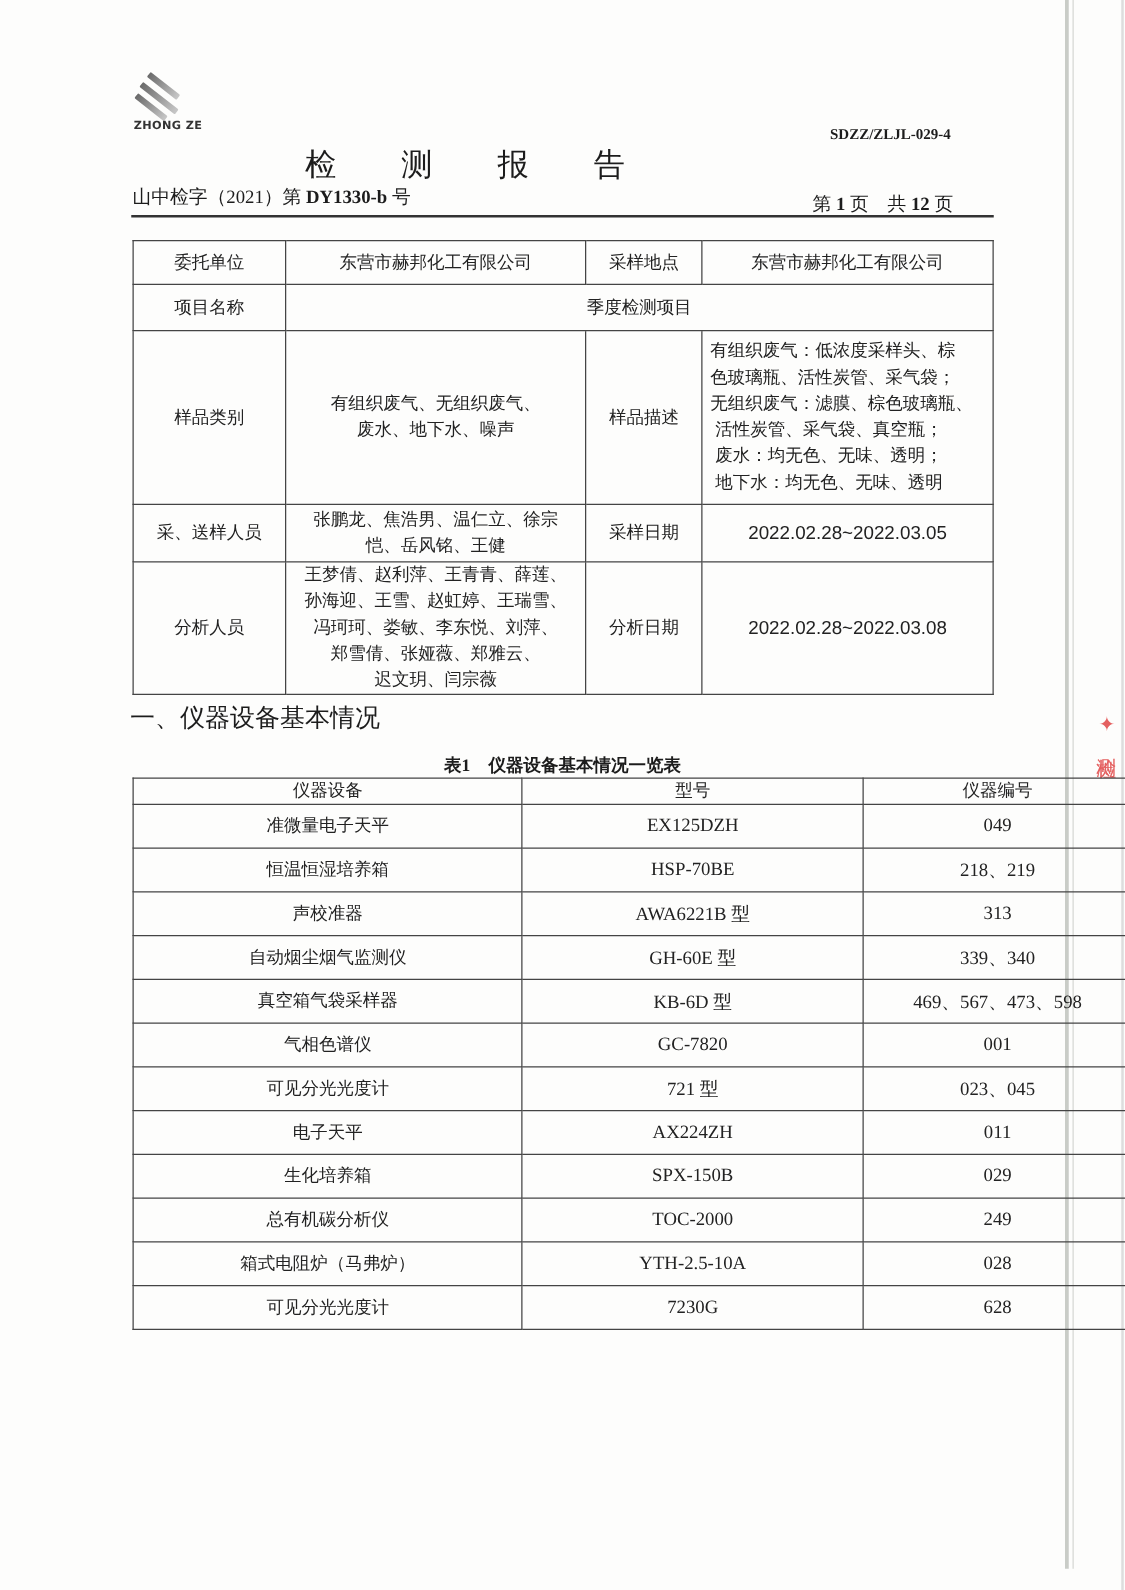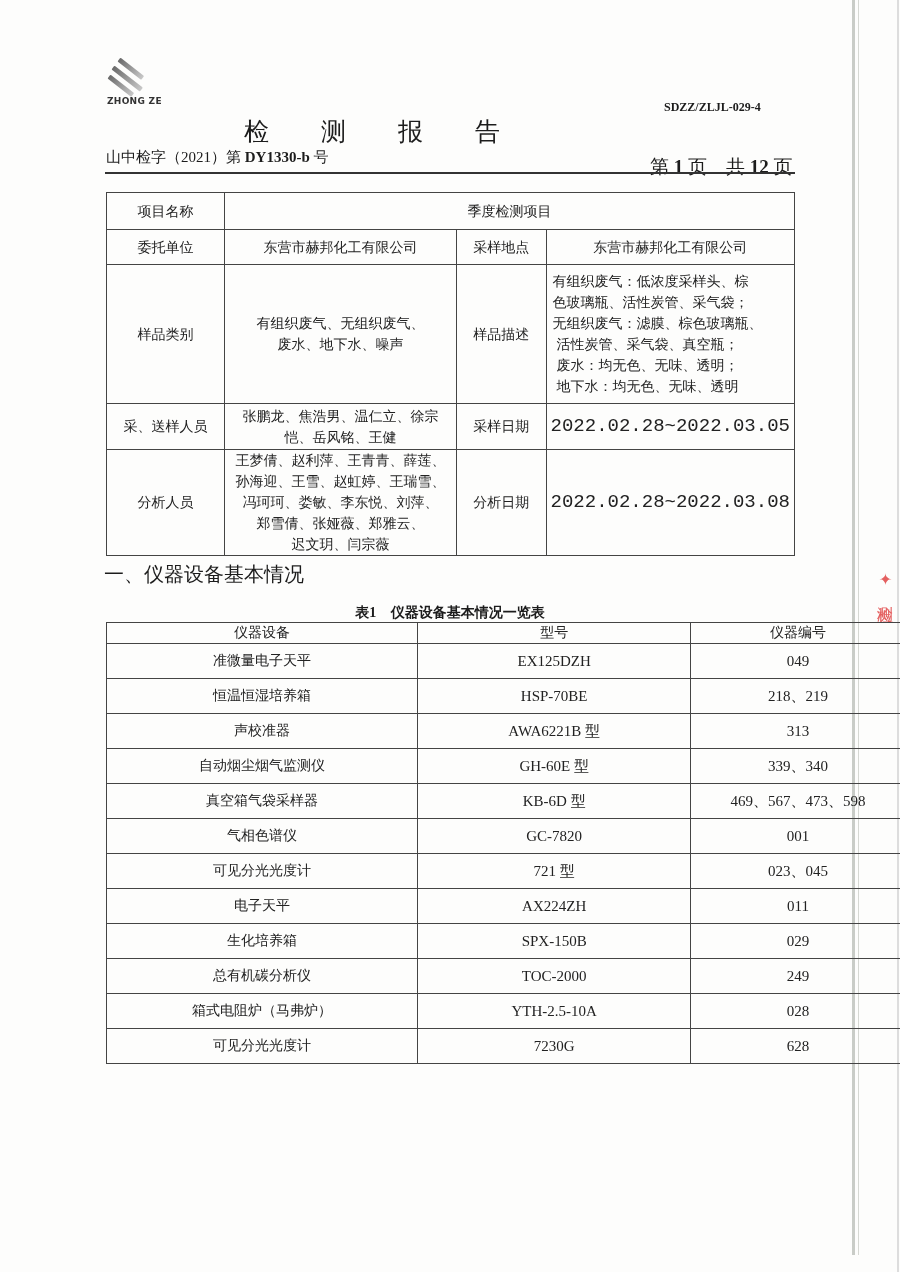--- a/index.html
+++ b/index.html
@@ -11,29 +11,29 @@
   .page-edge2 { position:absolute; left:858px; top:0; width:1px; height:1255px; background:#d6d8d3; }
   .page-edge3 { position:absolute; left:897px; top:0; width:2px; height:1272px; background:#ddd; }
   .stamp { position:absolute; left:877px; top:570px; width:18px; color:#e04545; font-size:16px; line-height:20px; writing-mode:vertical-rl; font-family:"DejaVu Sans",sans-serif; opacity:.85; }
   .logo { position:absolute; left:105px; top:55px; width:60px; height:50px; }
   .logo .bar { position:absolute; height:5px; background:linear-gradient(90deg,#6a6a6a,#c8c8c8); transform:rotate(38deg); transform-origin:left center; border-radius:1px; }
   .logo-text { position:absolute; left:107px; top:96px; font-family:"DejaVu Sans",sans-serif; font-weight:bold; font-size:9px; letter-spacing:.3px; color:#333; }
   .doc-code { position:absolute; left:664px; top:100px; font-weight:bold; font-size:12px; font-family:"Liberation Serif",serif; }
   .title { position:absolute; left:0; width:744px; top:115px; text-align:center; font-size:25px; letter-spacing:22px; font-family:"DejaVu Sans",sans-serif; padding-left:22px; box-sizing:border-box; }
   .report-no { position:absolute; left:106px; top:148px; font-size:15px; font-family:"Liberation Serif",serif; }
   .report-no b { font-weight:bold; }
-  .page-no { position:absolute; left:650px; top:154px; font-size:19px; font-family:"Liberation Serif",serif; }
+  .page-no { position:absolute; left:650px; top:154px; font-size:15px; font-family:"Liberation Serif",serif; }
   .page-no b { font-weight:bold; }
   .hr { position:absolute; left:105px; top:172px; width:690px; height:2px; background:#333; }
   table { border-collapse:collapse; position:absolute; font-family:"DejaVu Sans",sans-serif; }
   td, th { border:1px solid #444; text-align:center; vertical-align:middle; font-weight:normal; font-size:14px; color:#222; }
   #info { left:106px; top:192px; width:689px; }
   #info td { padding:0 4px; line-height:21px; }
   #info td.left { text-align:left; padding-left:6px; }
-  .num { font-family:Liberation Mono, monospace; font-size:19px; }
+  .num { font-family:Liberation Sans, sans-serif; font-size:15px; }
   .section { position:absolute; left:104px; top:561px; font-size:20px; font-family:"DejaVu Sans",sans-serif; }
   .caption { position:absolute; left:0; width:900px; top:604px; text-align:center; font-size:14px; font-weight:bold; font-family:"DejaVu Sans",sans-serif; }
   .caption span { font-family:"Liberation Serif",serif; }
   #equip { left:106px; top:622px; width:800px; }
   #equip td { height:34px; padding:0; }
   #equip td.val { font-family:"Liberation Serif",serif; font-size:15px;margin-left:44px; }
 </style>
 </head>
 <body>
 
@@ -61,29 +61,29 @@
 <div class="hr"></div>
 
 <table id="info">
   <colgroup>
       <col style="width:122px">
       <col style="width:241px">
       <col style="width:93px">
       <col style="width:233px">
     </colgroup>
   <tbody>
-      <tr style="height:37px">
-    <td>项目名称</td>
-    <td colspan="3">季度检测项目</td>
-  </tr>
-  <tr style="height:35px">
+      <tr style="height:35px">
     <td>委托单位</td>
     <td>东营市赫邦化工有限公司</td>
     <td>采样地点</td>
     <td>东营市赫邦化工有限公司</td>
+  </tr>
+  <tr style="height:37px">
+    <td>项目名称</td>
+    <td colspan="3">季度检测项目</td>
   </tr>
   <tr style="height:139px">
     <td>样品类别</td>
     <td>
       <div>有组织废气、无组织废气、</div>
       <div>废水、地下水、噪声</div>
     </td>
     <td>样品描述</td>
     <td class="left">
       <div>有组织废气：低浓度采样头、棕</div>

